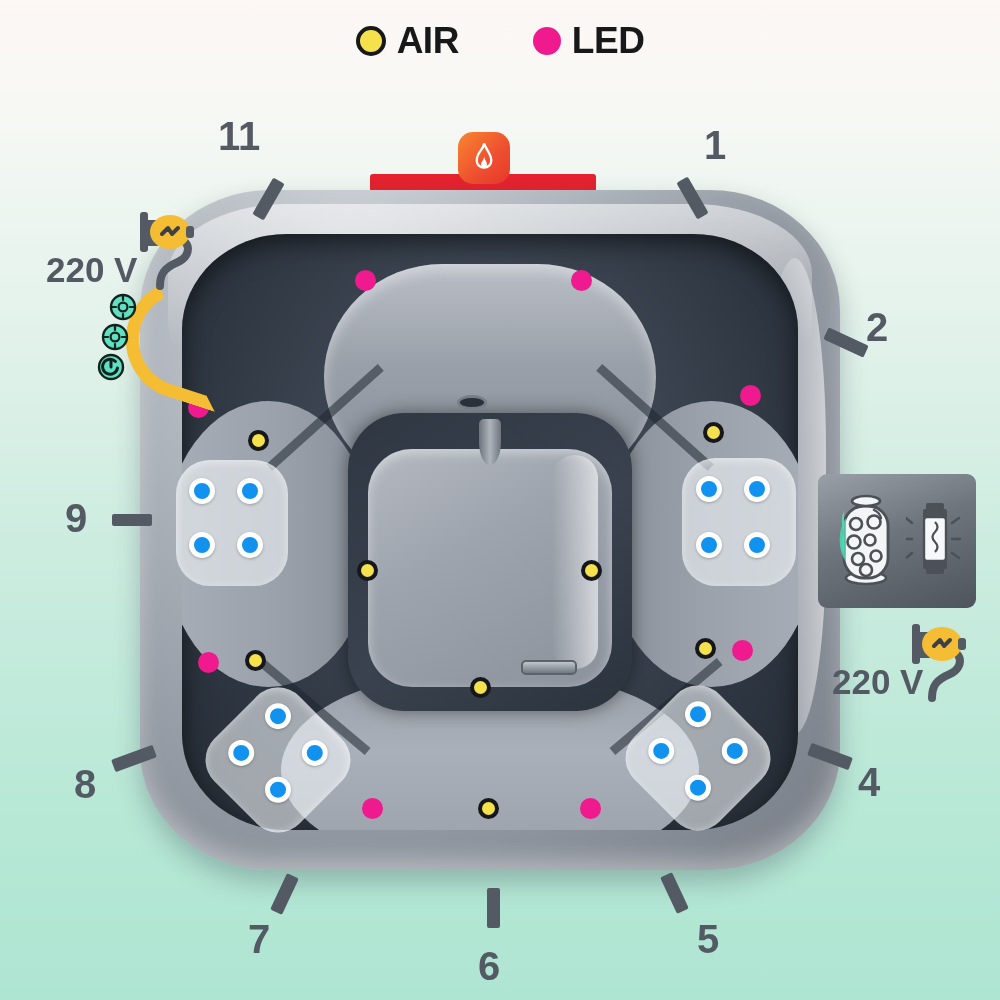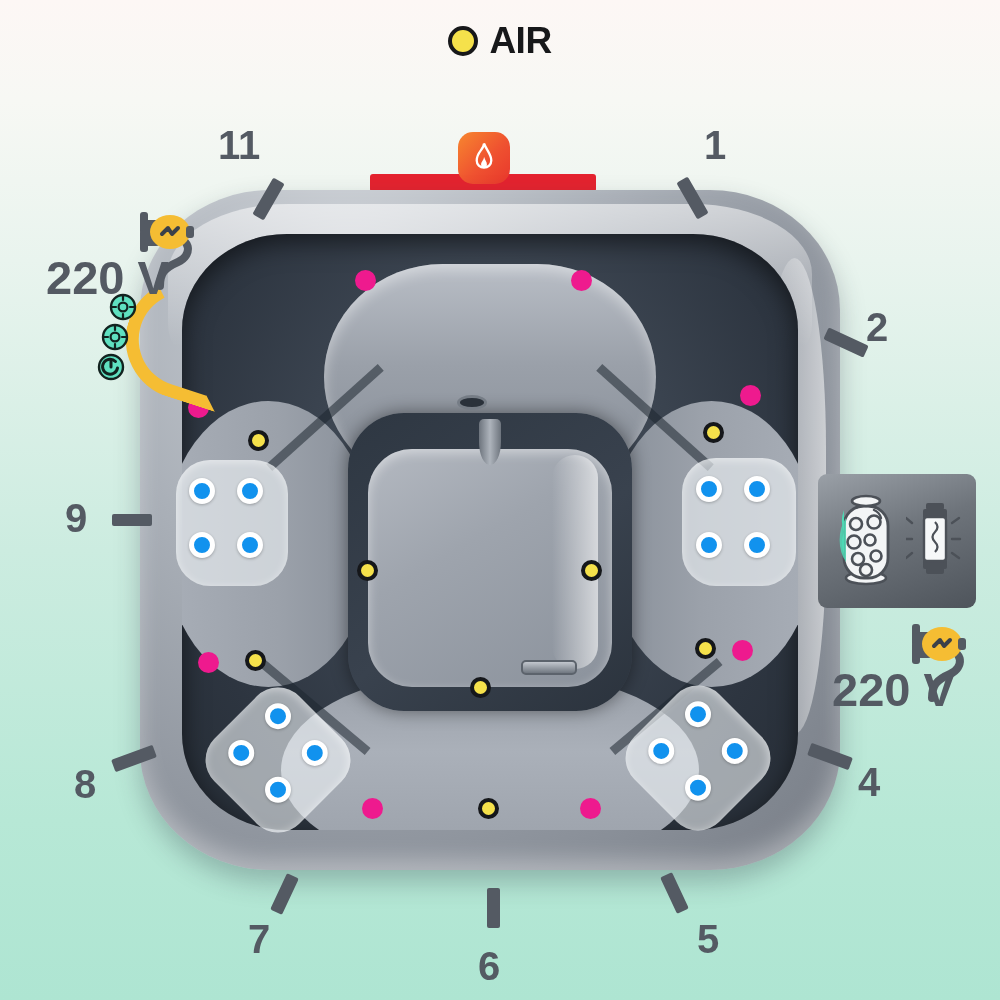--- a/index.html
+++ b/index.html
@@ -124,21 +124,21 @@
 
   
   .heater-bar { position:absolute; left:370px; top:174px; width:226px; height:18px; background:#e4232f; border-radius:3px; }
   .flame-badge {
     position:absolute; left:458px; top:132px; width:52px; height:52px; border-radius:15px;
     background:linear-gradient(135deg,#f7872f 0%, #ef5230 55%, #e8372c 100%);
     display:flex; align-items:center; justify-content:center;
   }
 
   
-  .volt-label { position:absolute; font-size:47px; font-weight:bold; color:#545a63; }
+  .volt-label { position:absolute; font-size:35px; font-weight:bold; color:#545a63; }
   .plug-ico { position:absolute; }
 
   .yellow-arc {
     position:absolute; left:126px; top:278px; width:110px; height:120px;
     border:13px solid #f5bd33;
     border-radius:60px 0 0 60px;
     border-right-color:transparent; border-top-color:transparent;
     transform:rotate(18deg);
   }
   .ctrl-ico { position:absolute; width:30px; height:30px; }
@@ -153,20 +153,24 @@
 </style>
 </head>
 <body>
 
 <div id="stage">
 
   <div class="legend">
     <div class="legend-item">
       <span class="legend-dot air"></span>
       <span class="legend-label">AIR</span>
+    </div>
+    <div class="legend-item">
+      <span class="legend-dot led"></span>
+      <span class="legend-label">LED</span>
     </div>
   </div>
 
   <div class="heater-bar"></div>
   <div class="flame-badge">
     <svg width="30" height="34" viewBox="0 0 24 28" fill="none" stroke="#ffffff" stroke-width="1.9">
       <path d="M12 2 C12 7 6 9 6 16 a6 6 0 0 0 12 0 C18 11 15 9 12 2 Z"></path>
       <path d="M12 13 C12 16 9.6 16.8 9.6 19.4 a2.4 2.4 0 0 0 4.8 0 C14.4 17 12.9 16 12 13 Z" fill="#ffffff" stroke="none"></path>
     </svg>
   </div>
@@ -236,21 +240,21 @@
     <span class="jet air" style="left:108px;top:240px;"></span>
     <span class="jet air" style="left:563px;top:232px;"></span>
     <span class="jet air" style="left:217px;top:370px;"></span>
     <span class="jet air" style="left:441px;top:370px;"></span>
     <span class="jet air" style="left:105px;top:460px;"></span>
     <span class="jet air" style="left:555px;top:448px;"></span>
     <span class="jet air" style="left:330px;top:487px;"></span>
     <span class="jet air" style="left:338px;top:608px;"></span>
   </div>
 
-  <div class="callout-num" style="left:218px;top:123px;">11</div>
+  <div class="callout-num" style="left:218px;top:114px;">11</div>
   <div class="tick" style="left:262px;top:178px;width:13px;height:42px;transform:rotate(30deg);"></div>
 
   <div class="callout-num" style="left:704px;top:123px;">1</div>
   <div class="tick" style="left:686px;top:177px;width:13px;height:42px;transform:rotate(-30deg);"></div>
 
   <div class="callout-num" style="left:866px;top:305px;">2</div>
   <div class="tick" style="left:824px;top:336px;width:44px;height:13px;transform:rotate(25deg);"></div>
 
   <div class="callout-num" style="left:65px;top:496px;">9</div>
   <div class="tick" style="left:112px;top:514px;width:40px;height:12px;"></div>

